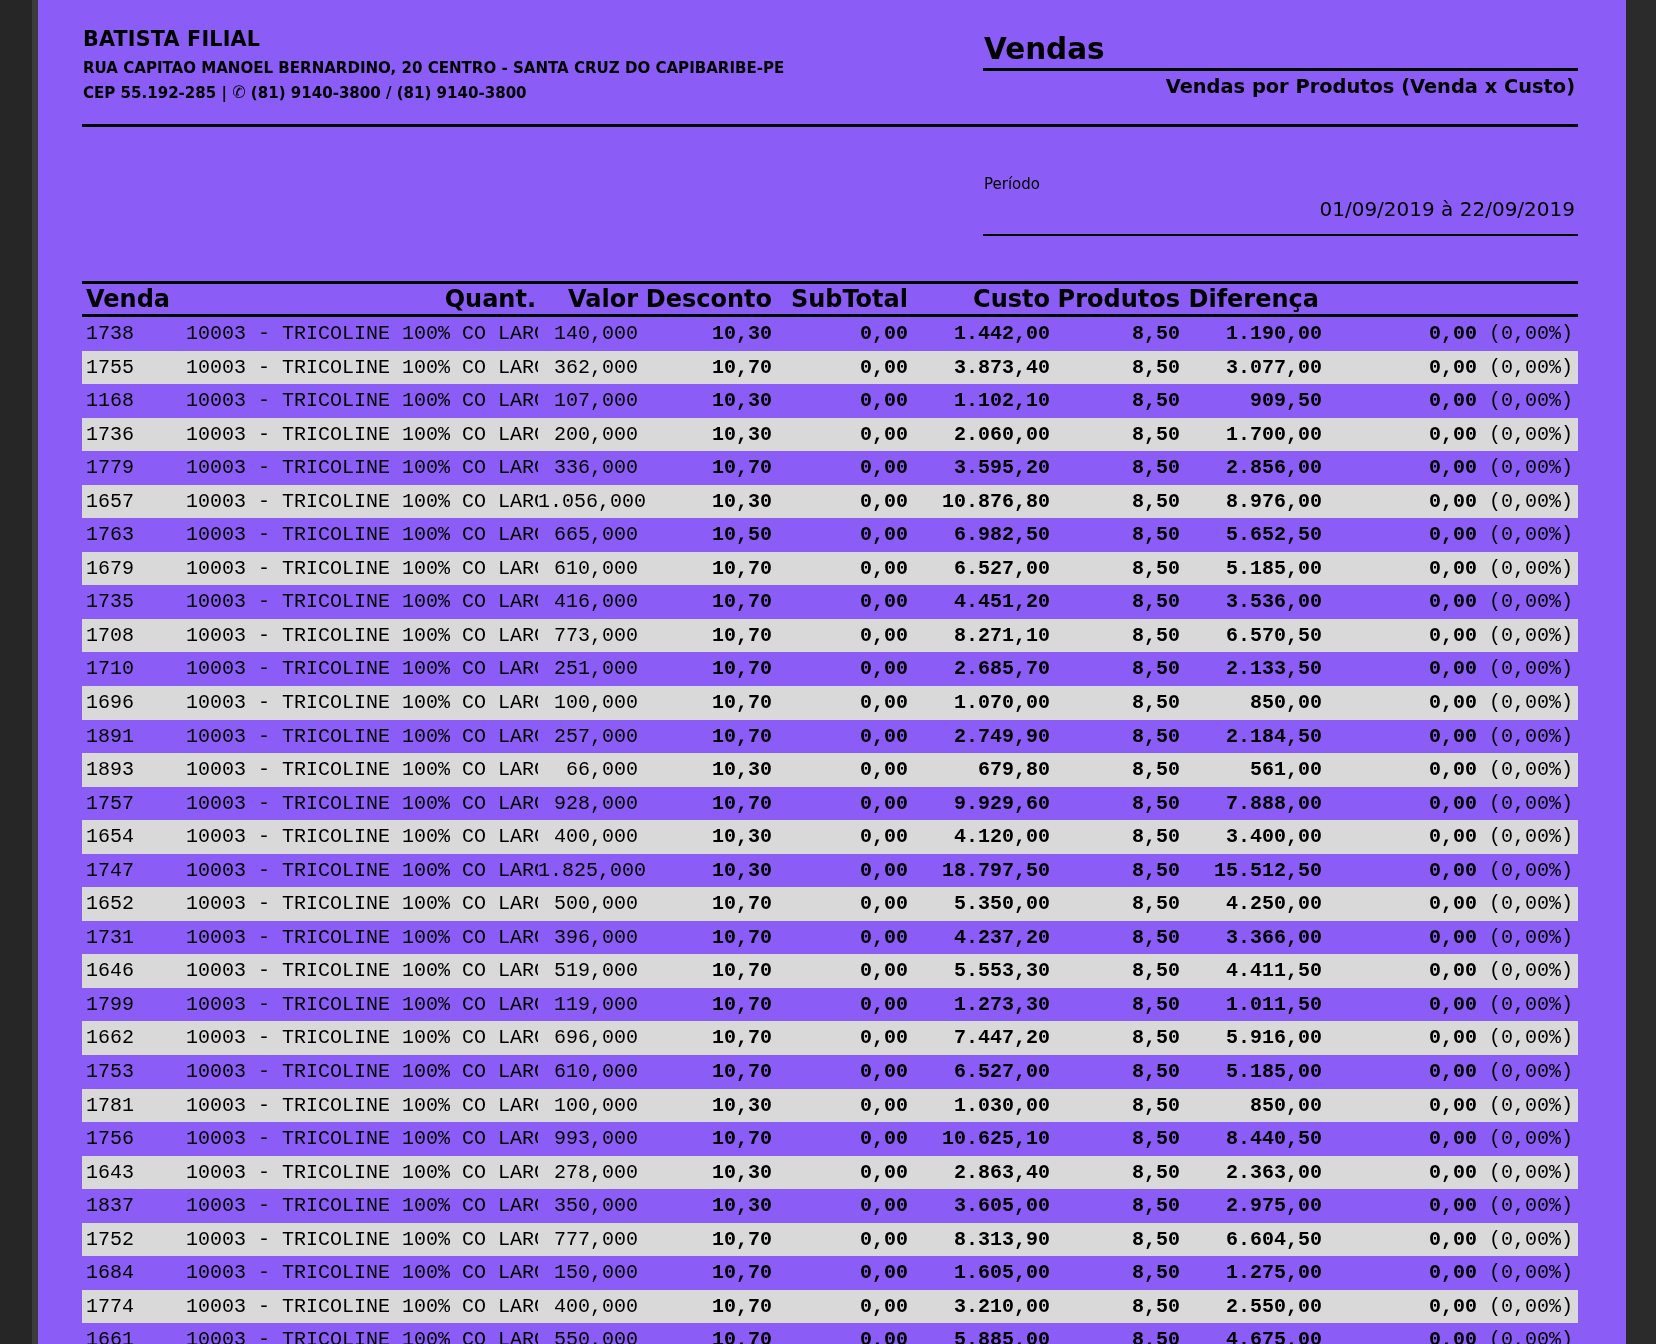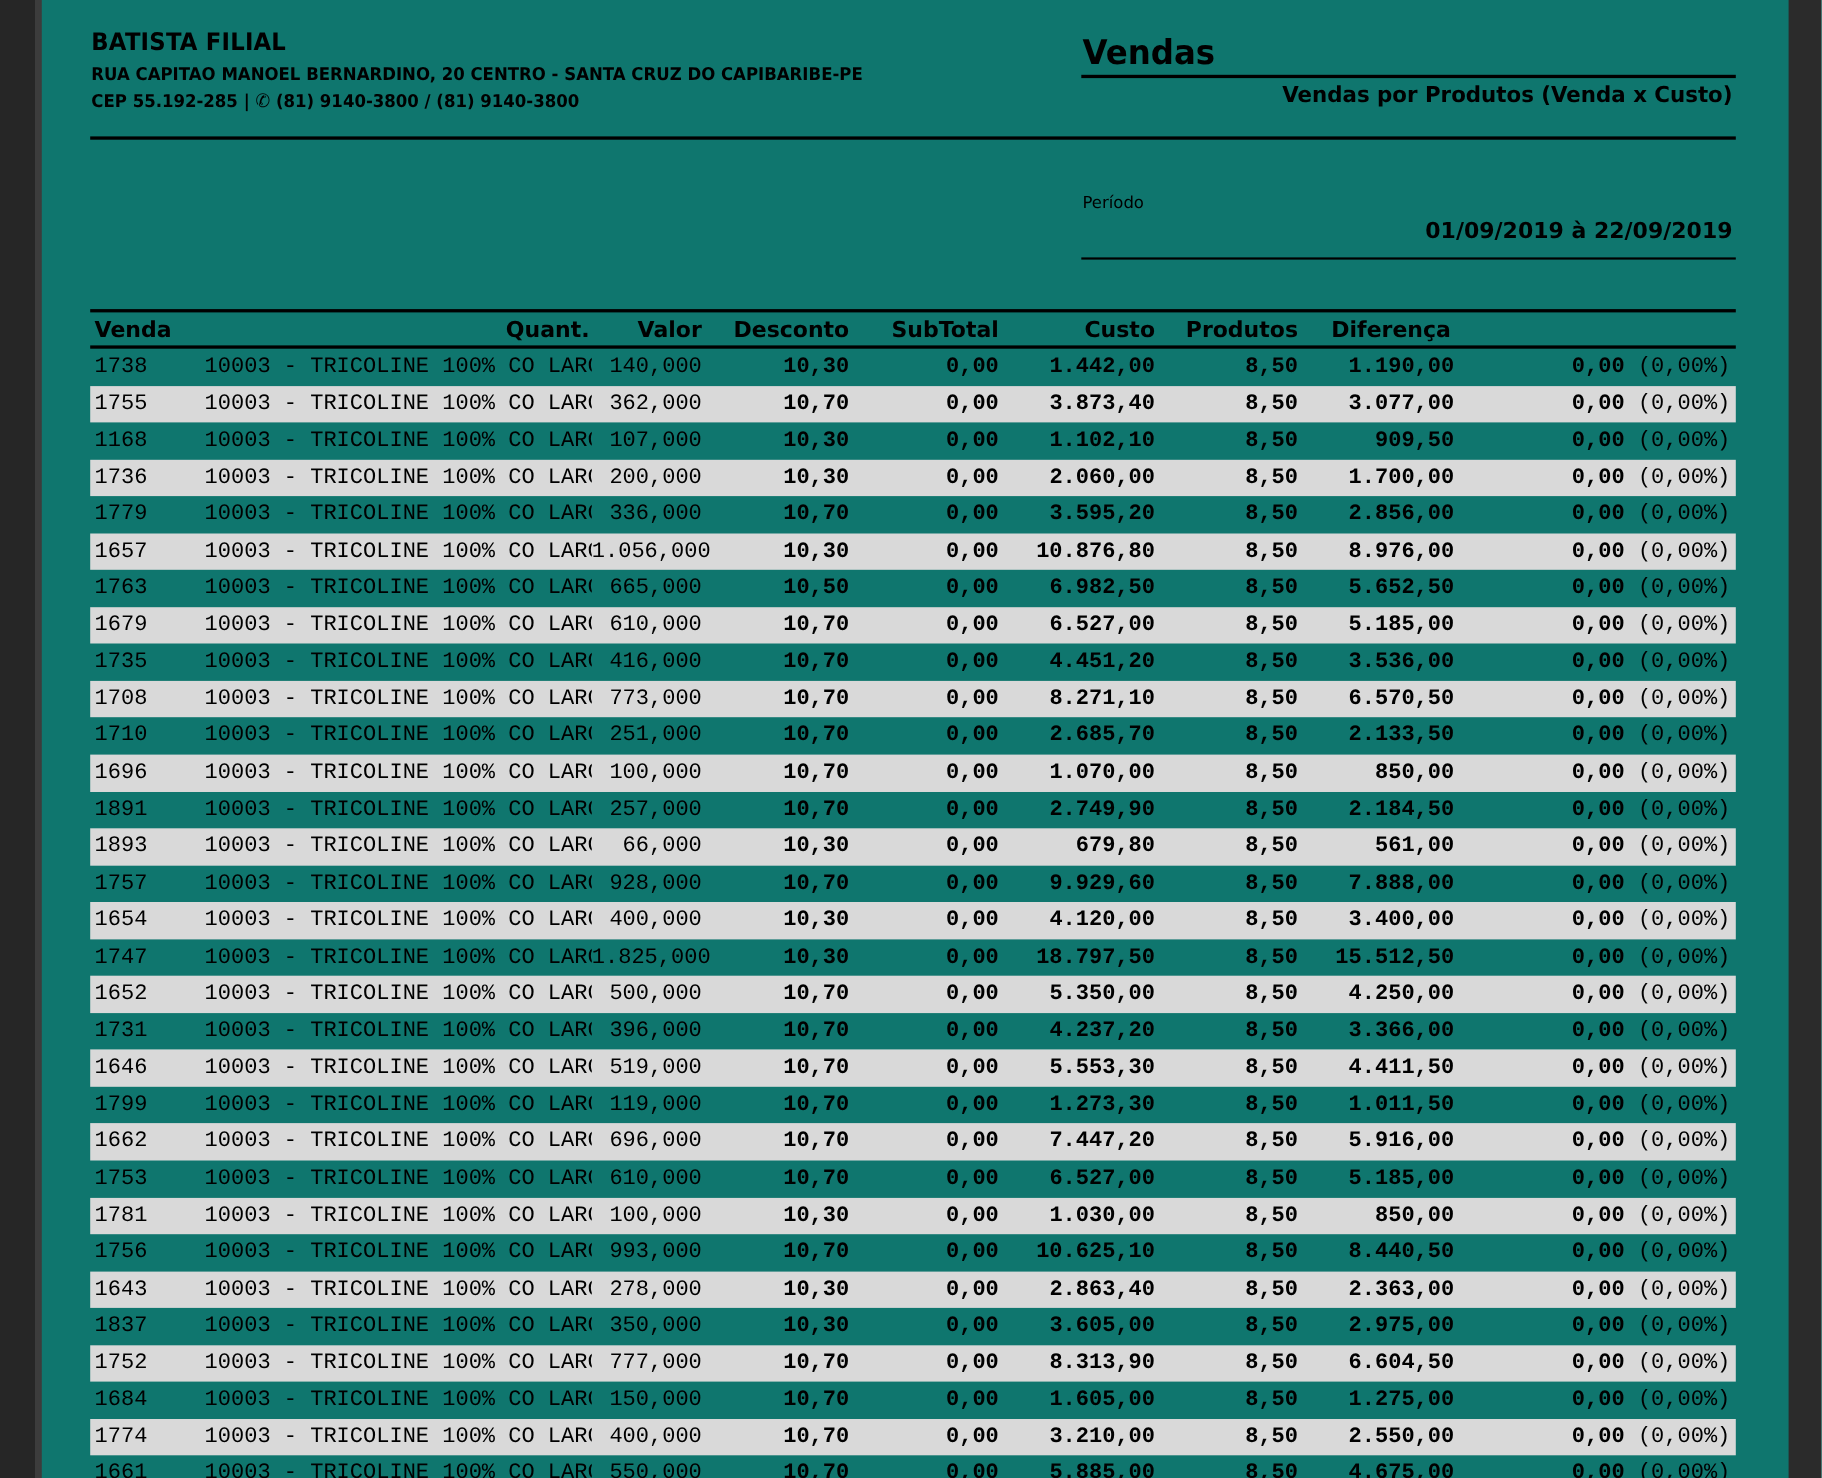--- a/index.html
+++ b/index.html
@@ -1,18 +1,18 @@
 <!DOCTYPE html>
 <html><head>
 <meta charset="utf-8">
 <style>
   html,body{margin:0;padding:0;background:#fff;}
   body{width:1656px;height:1344px;overflow:hidden;
        font-family:"DejaVu Sans","Liberation Sans",sans-serif;color:#000;}
-  .page{position:relative;width:1656px;height:1344px;background:#0f766e;overflow:hidden;}
+  .page{position:relative;width:1656px;height:1344px;background:#8b5cf6;overflow:hidden;}
   .bar{position:absolute;top:0;height:100%;}
   .bar-left{left:0;width:38px;background:linear-gradient(90deg,#262626 0 32px,#3c3c3c 32px 38px);}
   .bar-right{left:1626px;width:30px;background:#2b2b2b;}
 
   
   .company{position:absolute;left:83px;top:26px;transform:scaleX(.94);transform-origin:left top;white-space:nowrap;}
   .company-name{font-size:22px;font-weight:bold;letter-spacing:.2px;}
   .company-line{font-size:16px;font-weight:bold;margin-top:7px;}
   .company-line2{font-size:16px;font-weight:bold;margin-top:5px;}
   .phone-icon{font-weight:normal;font-size:17px;}
@@ -21,27 +21,27 @@
   .divider-main{left:82px;top:124px;width:1496px;height:3px;}
   .title-underline{left:983px;top:68px;width:595px;height:3px;}
   .period-underline{left:983px;top:234px;width:595px;height:2px;}
 
   .report-title{position:absolute;left:984px;top:30px;font-size:31px;font-weight:bold;
                 transform:scaleX(.95);transform-origin:left top;}
   .report-subtitle{position:absolute;left:983px;top:74px;width:592px;text-align:right;
                    font-size:20px;font-weight:bold;transform:scaleX(.97);transform-origin:right top;}
   .period-label{position:absolute;left:984px;top:175px;font-size:15px;}
   .period-value{position:absolute;left:983px;top:197px;width:592px;text-align:right;
-                font-size:20px;font-weight:bold;}
+                font-size:20px;font-weight:normal;}
 
   
   .table{position:absolute;left:82px;top:281px;width:1496px;}
   .grid{display:grid;grid-template-columns:100px 356px 102px 134px 136px 142px 130px 142px 254px;}
   .thead{border-top:3px solid #000;border-bottom:3px solid #000;height:30px;align-items:center;}
-  .thead .cell{font-weight:bold;font-size:20px;line-height:30px;}
+  .thead .cell{font-weight:bold;font-size:24px;line-height:30px;}
   .trow{height:33.55px;align-items:center;font-family:Liberation Mono, monospace;}
   .trow .cell{font-size:20px;line-height:33.55px;height:33.55px;}
   .trow:nth-child(even){background:#d9d9d9;}
   .cell{white-space:nowrap;}
   .cl{text-align:left;padding-left:4px;overflow:hidden;}
   .cr{text-align:right;padding-right:2px;}
   .c-produto{overflow:hidden;padding-left:4px;}
   .bold{font-weight:bold;}
   .c-dif{padding-right:5px;}
   .pct{font-weight:normal;}

